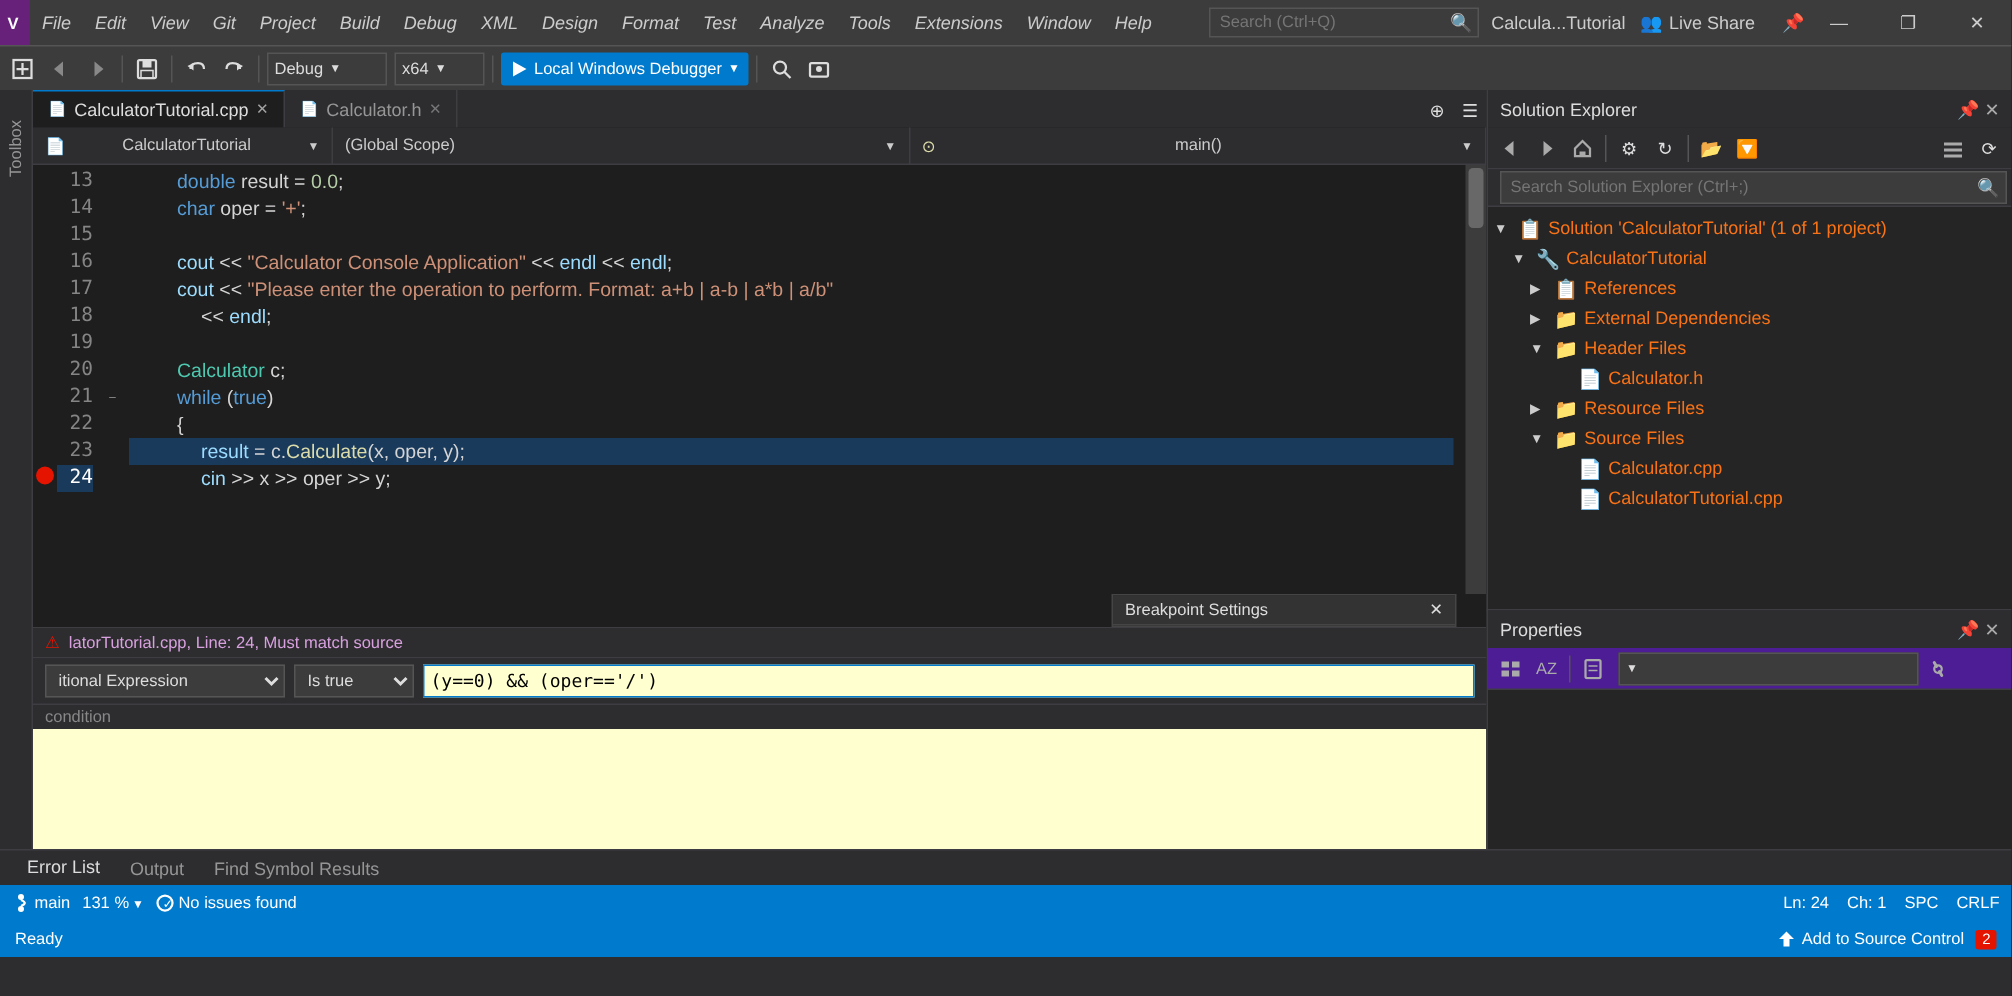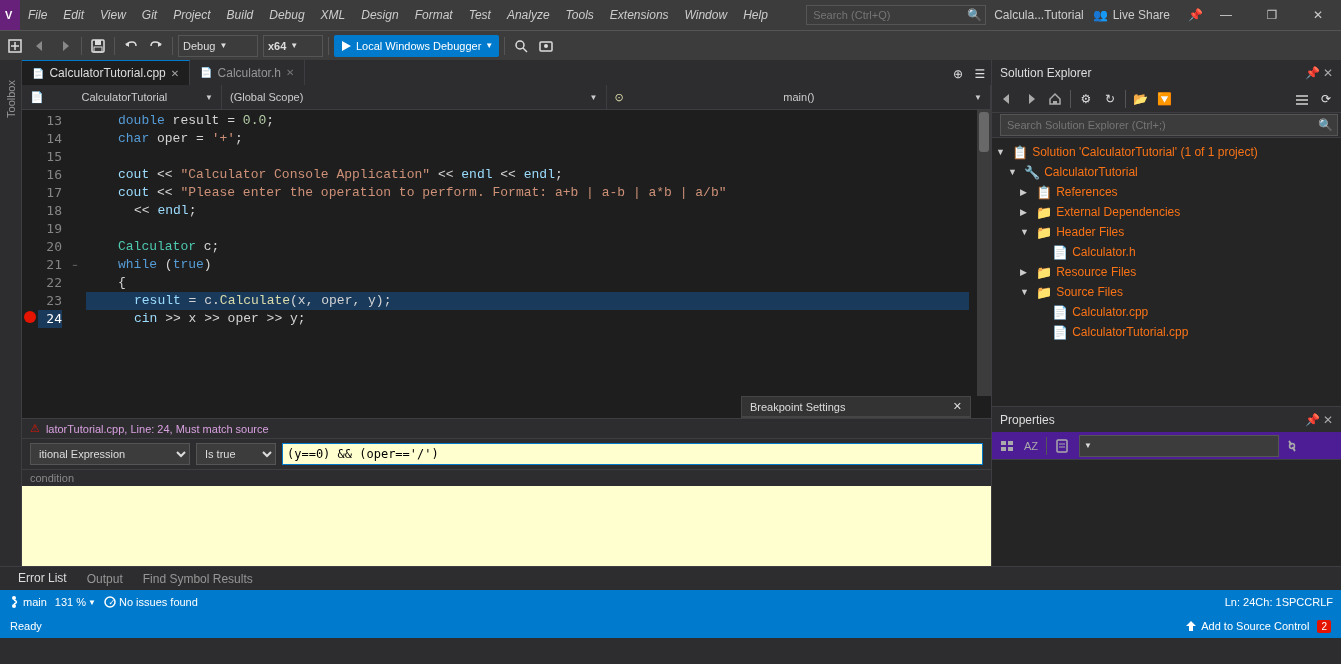--- a/index.html
+++ b/index.html
@@ -54,21 +54,21 @@
     .tree-label { font-size: 12px; color: #f97316; }
 
     
     #properties-panel { width: 350px; background: #252526; border-left: 1px solid #3e3e42; border-top: 1px solid #3e3e42; }
     .prop-header { height: 25px; background: #2d2d30; display: flex; align-items: center; justify-content: space-between; padding: 0 8px; font-size: 12px; }
     .prop-toolbar { height: 28px; background: #4c1d95; display: flex; align-items: center; padding: 0 4px; gap: 2px; border-bottom: 1px solid #3e3e42; }
 
     
     #status-bar { height: 24px; background: #007acc; display: flex; align-items: center; padding: 0 8px; font-size: 11px; color: white; gap: 10px; }
     #status-bar .status-left { display: flex; align-items: center; gap: 8px; }
-    #status-bar .status-right { margin-left: auto; display: flex; align-items: center; gap: 0; }
+    #status-bar .status-right { margin-left: auto; display: flex; align-items: center; gap: 12px; }
     .status-error { display: flex; align-items: center; gap: 3px; }
 
     
     #bottom-tabs { height: 24px; background: #2d2d30; display: flex; align-items: center; padding: 0 8px; border-top: 1px solid #3e3e42; }
     .bottom-tab { padding: 0 10px; height: 24px; display: flex; align-items: center; cursor: pointer; font-size: 12px; color: #969696; }
     .bottom-tab.active { color: #ddd; border-bottom: 1px solid #007acc; }
 
     
     #right-panels { display: flex; flex-direction: column; width: 350px; }
     #right-panels #solution-explorer { flex: 1; width: 100%; }
@@ -161,21 +161,21 @@
         <path d="M12,8 Q12,4 7,4 Q3,4 3,8" fill="none" stroke="#ddd" stroke-width="1.5"></path>
         <polygon points="14,6 10,4 10,9" fill="#ddd"></polygon>
       </svg>
   </div>
   <div class="toolbar-separator"></div>
 
   <div class="toolbar-dropdown" style="width:80px;">
     <span>Debug</span>
     <span style="margin-left:4px; font-size:8px;">▼</span>
   </div>
-  <div class="toolbar-dropdown" style="width:60px; margin-left:2px;font-weight:bold;">
+  <div class="toolbar-dropdown" style="width:60px; margin-left:2px;">
     <span>x64</span>
     <span style="margin-left:4px; font-size:8px;">▼</span>
   </div>
   <div class="toolbar-separator"></div>
 
   <div class="toolbar-btn" style="background:#007acc; padding:0 6px;">
     <svg width="12" height="12">
         <polygon points="2,1 11,6 2,11" fill="white"></polygon>
       </svg>
     <span style="color:white; font-size:11px; margin-left:4px;">Local Windows Debugger</span>
@@ -286,21 +286,21 @@
           <div style="height:18px;"></div>
             <div style="height:18px;"></div>
           <div style="height:18px; display:flex; align-items:center; justify-content:center;">
               <span>−</span>
             </div>
           <div style="height:18px;"></div>
             <div style="height:18px;"></div>
             <div style="height:18px;"></div>
         </div>
 
-        <div style="flex:1; font-family:Liberation Mono, monospace; font-size:13px; line-height:18px; padding:20px 8px 2px 4px; overflow:hidden; padding-top:2px;">
+        <div style="flex:1; font-family:Liberation Sans, sans-serif; font-size:13px; line-height:18px; padding:20px 8px 2px 4px; overflow:hidden; padding-top:2px;">
 
           <div class="code-line">
             <span style="display:inline-block; width:32px;"></span><span class="kw-blue">double</span><span class="plain"> result = </span><span class="num">0.0</span><span class="plain">;</span>
           </div>
 
           <div class="code-line">
             <span style="display:inline-block; width:32px;"></span><span class="kw-blue">char</span><span class="plain"> oper = </span><span class="str-orange">'+'</span><span class="plain">;</span>
           </div>
 
           <div class="code-line">&nbsp;</div>

